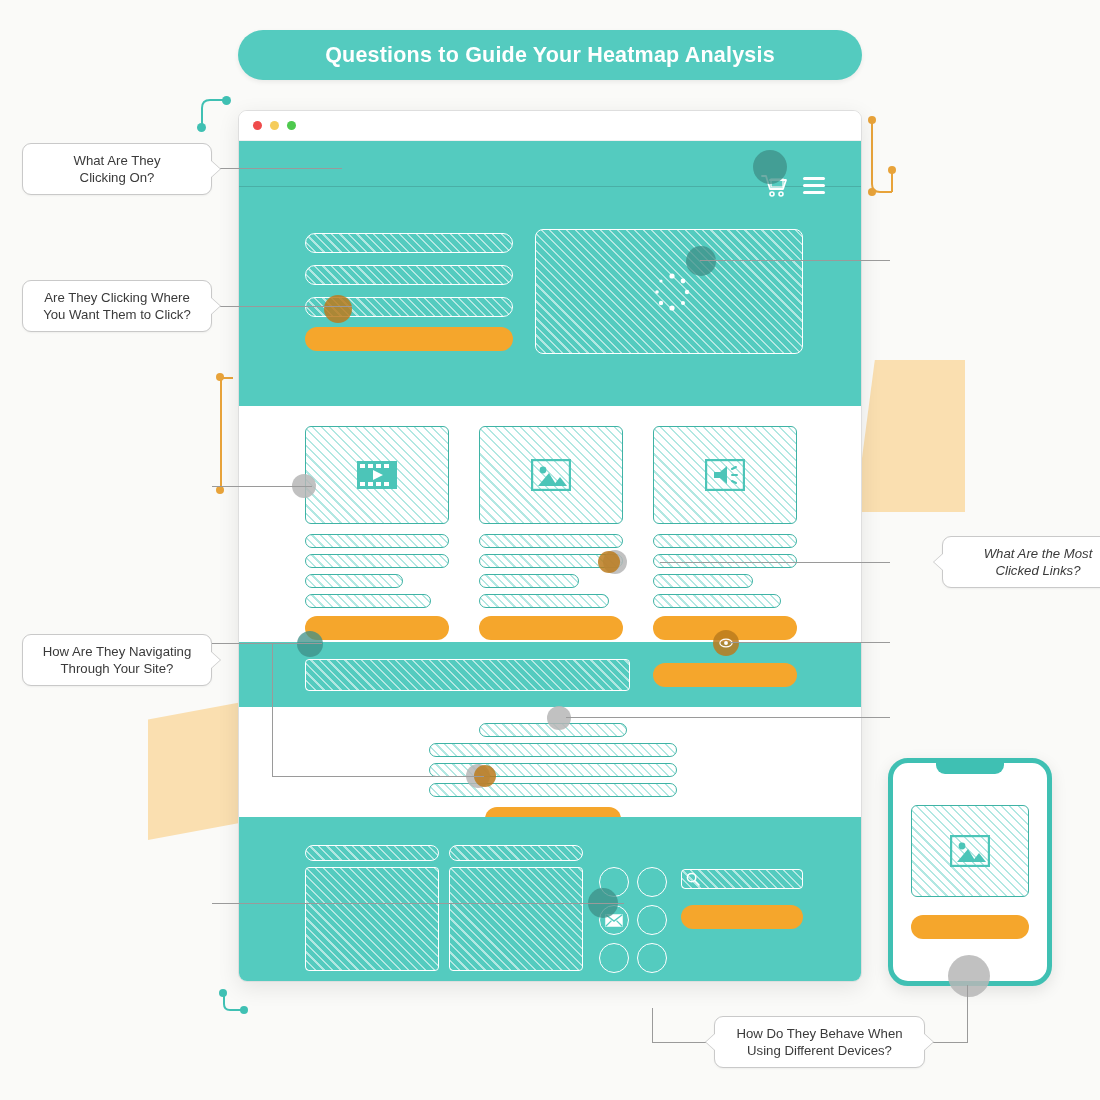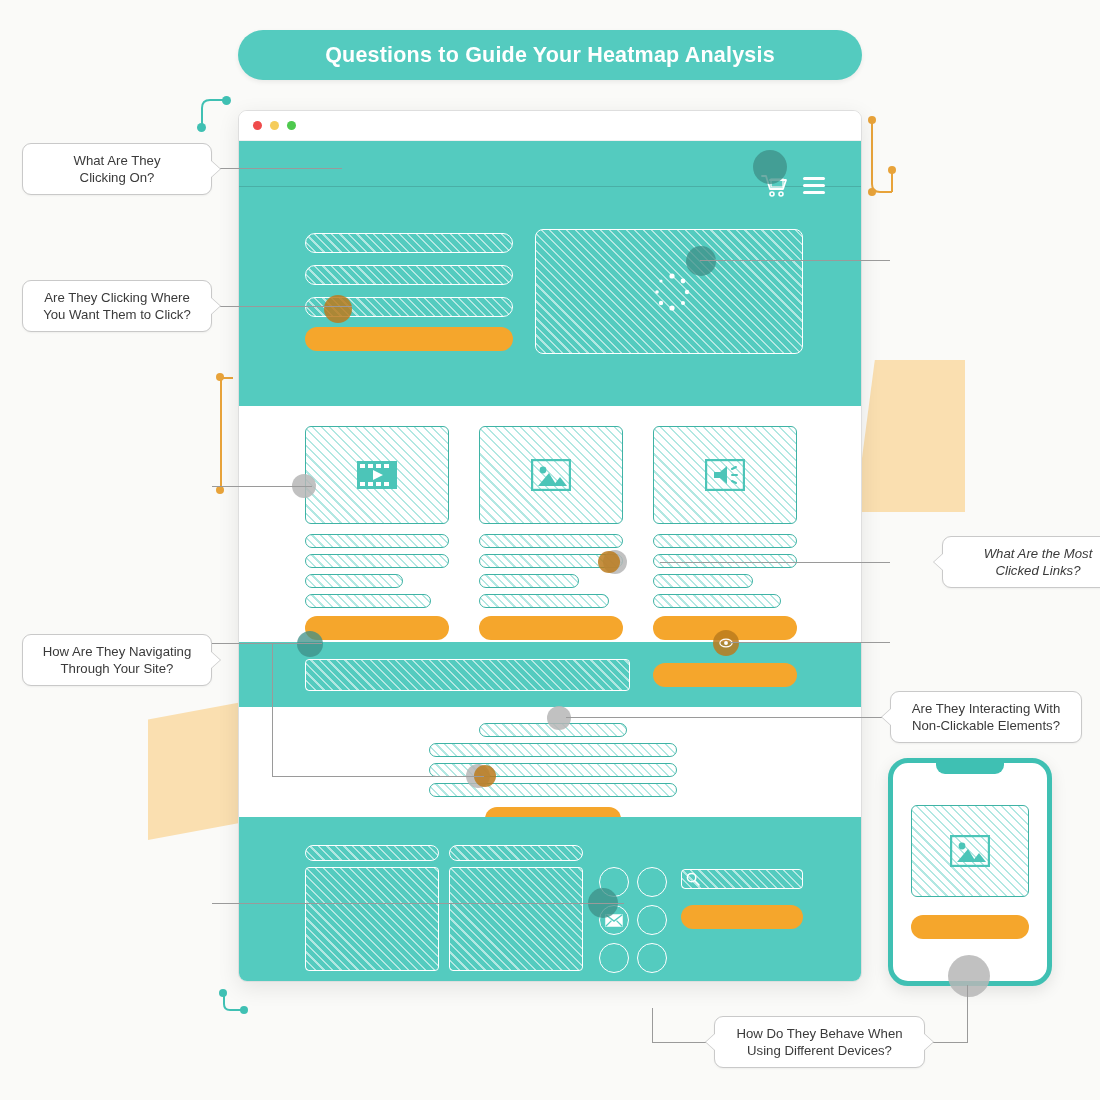--- a/index.html
+++ b/index.html
@@ -426,24 +426,20 @@
   </div>
 
 
 
   <div class="callout tail-l" style="left:942px; top:536px; width:192px; height:52px;font-style:italic;">
     <span>What Are the Most</span>
     <span>Clicked Links?</span>
   </div>
 
 
-  <div class="callout tail-l" style="left:890px; top:691px; width:192px; height:52px;">
-    <span>Are They Interacting With</span>
-    <span>Non-Clickable Elements?</span>
-  </div>
 
   <div class="callout tail-both" style="left:714px; top:1016px; width:211px; height:52px;">
     <span class="tail-piece" style="left:-10px;margin-top:-9px;border-right:10px solid #c9c9c9;"></span>
     <span class="tail-piece" style="left:-9px;margin-top:-9px;border-right:10px solid #ffffff;"></span>
     <span class="tail-piece" style="right:-10px;margin-top:-9px;border-left:10px solid #c9c9c9;"></span>
     <span class="tail-piece" style="right:-9px;margin-top:-9px;border-left:10px solid #ffffff;"></span>
     <span>How Do They Behave When</span>
     <span>Using Different Devices?</span>
   </div>
 

